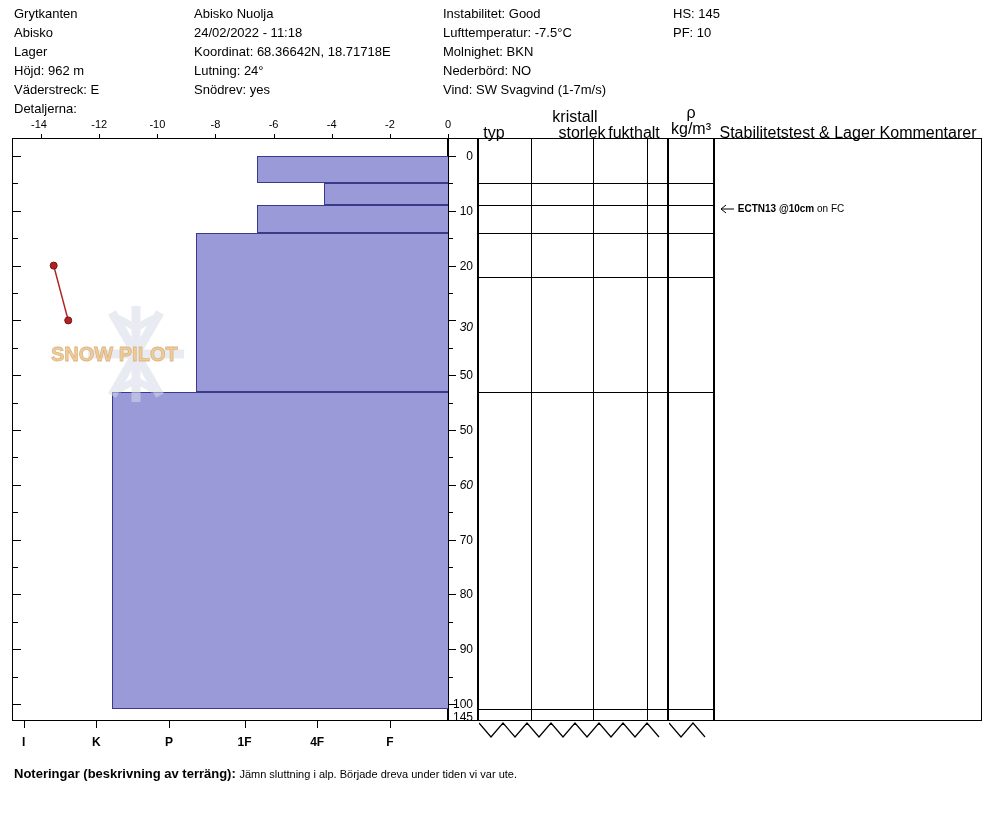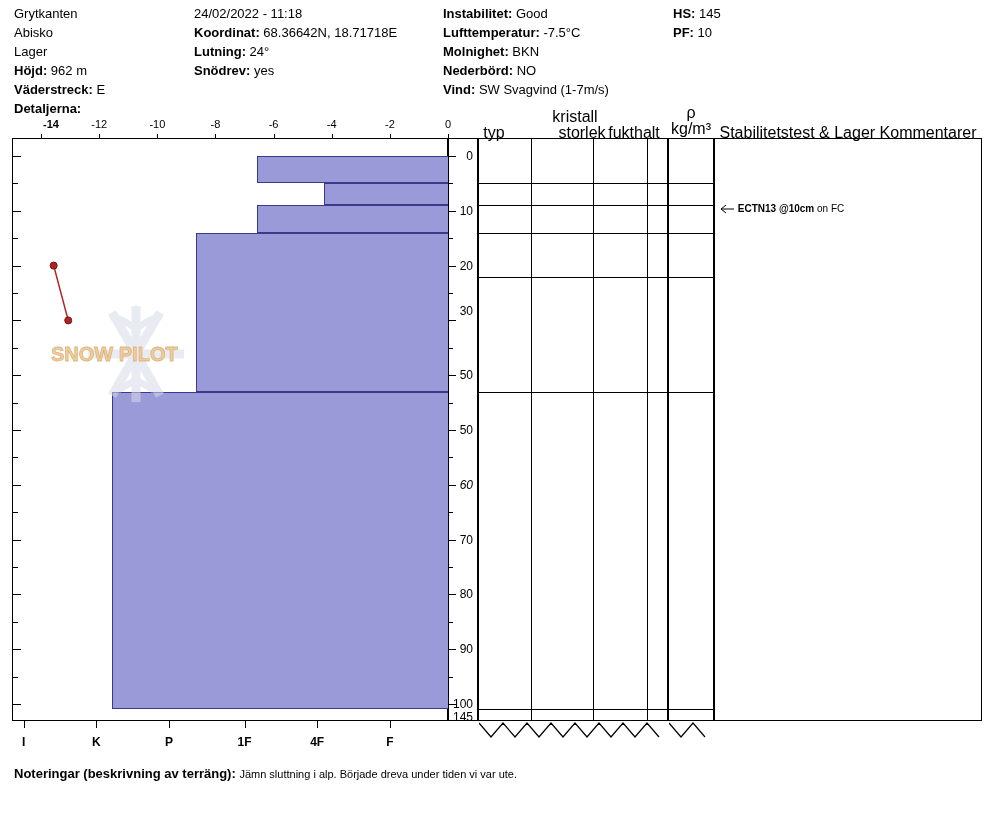--- a/index.html
+++ b/index.html
@@ -8,21 +8,21 @@
     width: 994px; height: 840px;
     background: #ffffff;
     font-family: "Liberation Sans", sans-serif;
     color: #000;
     overflow: hidden;
   }
   #root { position: relative; width: 994px; height: 840px; }
 
   
   .hdr { position: absolute; font-size: 13px; line-height: 19px; white-space: nowrap; }
-  .b { font-weight: bold; }
+  .b { font-weight: normal; }
   .col1 { left: 14px; top: 4px; }
   .col2 { left: 194px; top: 4px; }
   .col3 { left: 443px; top: 4px; }
   .col4 { left: 673px; top: 4px; }
   .col5 { left: 702px; top: 4px; }
   .hdr .row { display: block; }
   .small { font-size: 10px; }
 
   
   .tempaxis { position: absolute; left: 12px; top: 118px; width: 436px; height: 20px; }
@@ -82,20 +82,21 @@
   <div class="hdr col1">
     <span class="row">Grytkanten</span>
     <span class="row">Abisko</span>
     <span class="row">Lager</span>
     <span class="row"><span class="b">Höjd:</span> <span>962 m</span></span>
     <span class="row"><span class="b">Väderstreck:</span> <span>E</span></span>
     <span class="row"><span class="b">Detaljerna:</span></span>
   </div>
 
   <div class="hdr col2">
+    <span class="row">Abisko Nuolja</span>
     <span class="row">24/02/2022 - 11:18</span>
     <span class="row"><span class="b">Koordinat:</span> <span>68.36642N, 18.71718E</span></span>
     <span class="row"><span class="b">Lutning:</span> <span>24°</span></span>
     <span class="row"><span class="b">Snödrev:</span> <span>yes</span></span>
   </div>
 
   <div class="hdr col3">
     <span class="row"><span class="b">Instabilitet:</span> <span>Good</span></span>
     <span class="row"><span class="b">Lufttemperatur:</span> <span>-7.5°C</span></span>
     <span class="row"><span class="b">Molnighet:</span> <span>BKN</span></span>
@@ -103,21 +104,21 @@
     <span class="row"><span class="b">Vind:</span> <span>SW Svagvind (1-7m/s)</span></span>
   </div>
 
   <div class="hdr col4">
     <span class="row"><span class="b">HS:</span> <span>145</span></span>
     <span class="row"><span class="b">PF:</span> <span>10</span></span>
   </div>
 
 
   <div class="tempaxis" id="tempaxis">
-      <div class="tick" style="left: 39px; font-weight: bold;">-14</div>
+      <div class="tick" style="left: 27px;">-14</div>
       <div style="position: absolute; top: 16px; height: 5px; width: 0px; border-left: 1px solid rgb(0, 0, 0); left: 29.0667px;"></div>
       <div class="tick" style="left: 87.2px;">-12</div>
       <div style="position: absolute; top: 16px; height: 5px; width: 0px; border-left: 1px solid rgb(0, 0, 0); left: 87.2px;"></div>
       <div class="tick" style="left: 145.333px;">-10</div>
       <div style="position: absolute; top: 16px; height: 5px; width: 0px; border-left: 1px solid rgb(0, 0, 0); left: 145.333px;"></div>
       <div class="tick" style="left: 203.467px;">-8</div>
       <div style="position: absolute; top: 16px; height: 5px; width: 0px; border-left: 1px solid rgb(0, 0, 0); left: 203.467px;"></div>
       <div class="tick" style="left: 261.6px;">-6</div>
       <div style="position: absolute; top: 16px; height: 5px; width: 0px; border-left: 1px solid rgb(0, 0, 0); left: 261.6px;"></div>
       <div class="tick" style="left: 319.733px;">-4</div>
@@ -184,21 +185,21 @@
   </div>
 
   <div class="frame" id="depthstrip">
       <div class="dtick" style="top: 17px;"></div>
       <div class="dlab" style="top: 17px;">0</div>
       <div class="dtick" style="top: 71.8px;"></div>
       <div class="dlab" style="top: 71.8px;">10</div>
       <div class="dtick" style="top: 126.6px;"></div>
       <div class="dlab" style="top: 126.6px;">20</div>
       <div class="dtick" style="top: 181.4px;"></div>
-      <div class="dlab" style="top: 172px;">30</div>
+      <div class="dlab" style="top: 188px; font-style: italic;">30</div>
       <div class="dtick" style="top: 236.2px;"></div>
       <div class="dlab" style="top: 236.2px;">50</div>
       <div class="dtick" style="top: 291px;"></div>
       <div class="dlab" style="top: 291px;">50</div>
       <div class="dtick" style="top: 345.8px;"></div>
       <div class="dlab" style="top: 345.8px; font-style: italic;">60</div>
       <div class="dtick" style="top: 400.6px;"></div>
       <div class="dlab" style="top: 400.6px;">70</div>
       <div class="dtick" style="top: 455.4px;"></div>
       <div class="dlab" style="top: 455.4px;">80</div>

